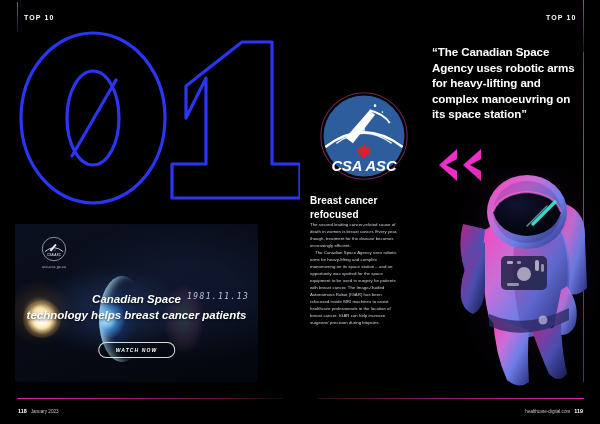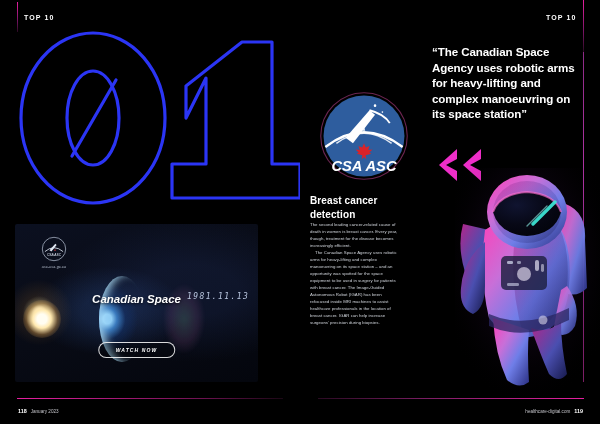--- a/index.html
+++ b/index.html
@@ -170,20 +170,21 @@
           <path d="M20 23 l1.6 -3 1.6 3 -1.6 -0.6 z" fill="#cc3b3b"></path>
           <text x="20" y="30" text-anchor="middle" font-family="Liberation Sans, sans-serif" font-size="5" fill="#dfe6f2">CSA ASC</text>
         </svg>
         <div class="vcard-logo-url">asc-csa.gc.ca</div>
       </div>
 
       <div class="vcard-date">1981.11.13</div>
 
       <div class="vcard-title">
         <span>Canadian Space</span><br>
+        <span>technology helps breast cancer patients</span>
       </div>
 
       <div class="watch-now">WATCH NOW</div>
     </div>
 
     <div class="rule-bottom"></div>
 
     <div class="footer footer-l">
       <span class="pagenum">118</span><span class="meta">January 2023</span>
     </div>
@@ -209,21 +210,21 @@
     <path d="M50 40 l1.5 5 l-1.5 -1.2 l-1.5 1.2 z" fill="#ffffff"></path>
     <circle cx="62" cy="17" r="1.4" fill="#ffffff"></circle>
     <circle cx="70" cy="24" r="0.9" fill="#ffffff"></circle>
     <path d="M50 58 l2 4.5 l4 -1.5 l-1.4 4.2 l4.6 -0.6 l-3.4 3.4 l2 1.4 l-6 1.6 l0.6 4.4 l-2.4 -2.6 l-2.4 2.6 l0.6 -4.4 l-6 -1.6 l2 -1.4 l-3.4 -3.4 l4.6 0.6 l-1.4 -4.2 l4 1.5 z" fill="#D8232A"></path>
     <text x="50" y="88" text-anchor="middle" font-family="Liberation Sans, sans-serif" font-size="16" font-weight="bold" font-style="italic" fill="#ffffff">CSA ASC</text>
   </svg>
 </div>
 
 <div class="art-head">
   <span>Breast cancer</span><br>
-  <span>detection</span>
+  <span>refocused</span>
 </div>
 
 <div class="art-body">
   <p>The second leading cancer-related cause of death in women is breast cancer. Every year, though, treatment for the disease becomes increasingly efficient.</p>
   <p>The Canadian Space Agency uses robotic arms for heavy-lifting and complex manoeuvring on its space station – and an opportunity was spotted for the space equipment to be used in surgery for patients with breast cancer. The Image-Guided Autonomous Robot (IGAR) has been refocused inside MRI machines to assist healthcare professionals in the location of breast cancer. IGAR can help increase surgeons' precision during biopsies.</p>
 </div>
 
 <div class="quote">“The Canadian Space Agency uses robotic arms for heavy-lifting and complex manoeuvring on its space station”</div>
 
 <div class="chevrons">

